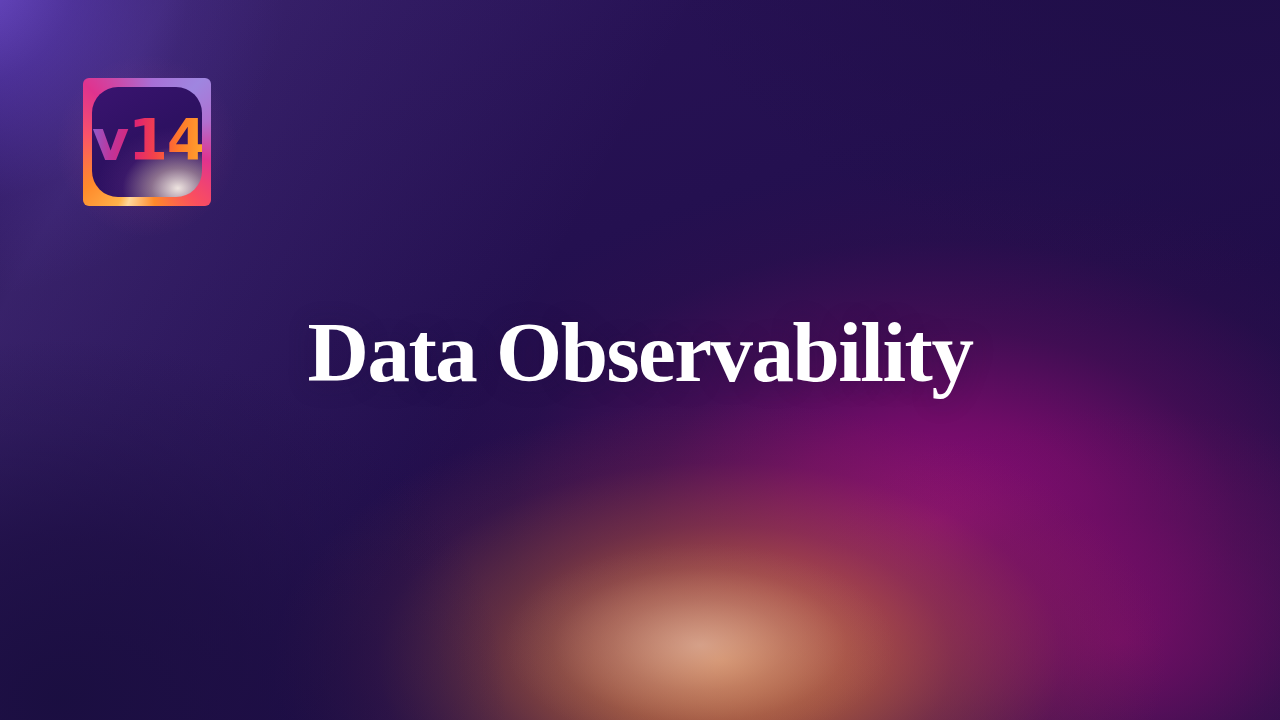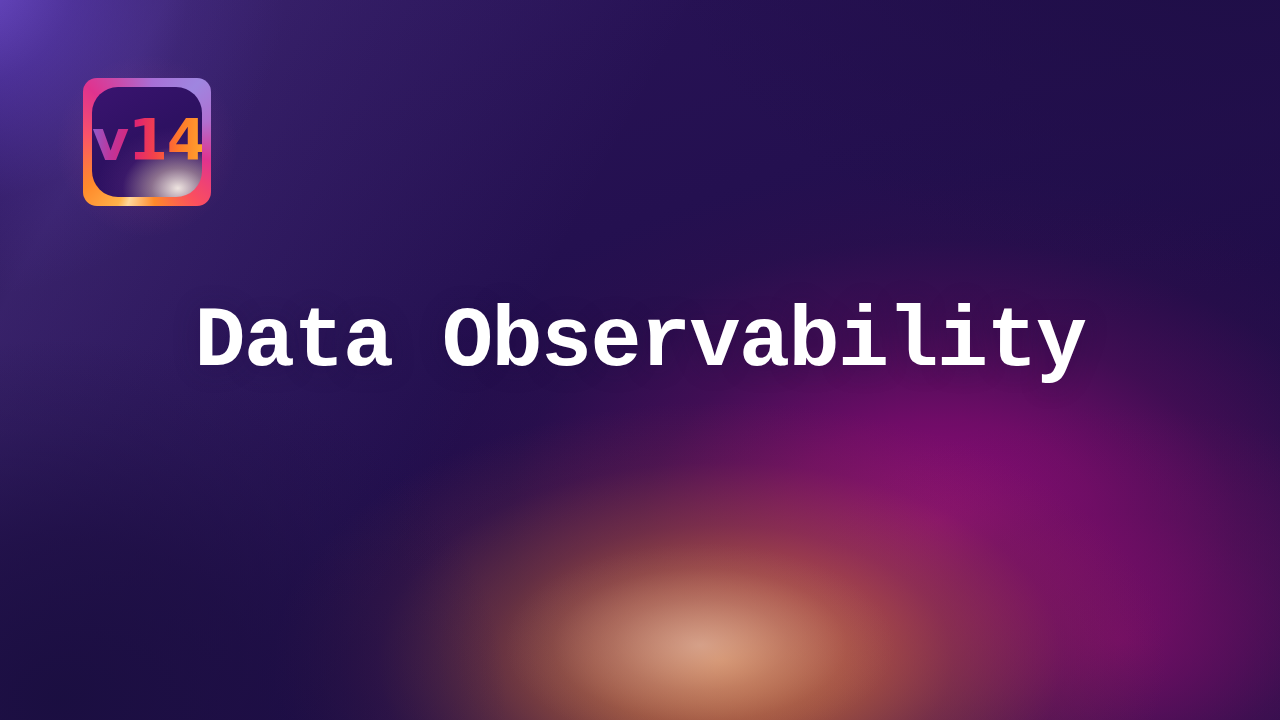--- a/index.html
+++ b/index.html
@@ -121,21 +121,21 @@
     position: absolute;
     left: 83px;
     top: 78px;
     width: 128px;
     height: 128px;
   }
 
   .logo-frame {
     position: absolute;
     inset: 0;
-    border-radius: 14px;
+    border-radius: 6px;
     background:
       conic-gradient(from 205deg at 50% 50%,
         #ffb24a 0deg,
         #ff8a2b 28deg,
         #f9526a 72deg,
         #e0338e 108deg,
         #a86fd6 160deg,
         #9f86e0 196deg,
         #b06fd0 226deg,
         #e0338e 262deg,
@@ -208,27 +208,28 @@
     position: absolute;
     left: 0;
     right: 0;
     top: 298px;
     text-align: center;
   }
 
   .headline-text {
     display: inline-block;
     color: #ffffff;
-    font-family: Liberation Mono, monospace;
+    font-family: Liberation Serif, serif;
     font-weight: bold;
     font-size: 85px;
     line-height: 1.06;
     letter-spacing: -1.5px;
     white-space: nowrap;
     text-shadow: 0 2px 26px rgba(30, 6, 60, 0.30);
+    margin-top: 9px;
   }
 </style>
 </head>
 <body>
 
 <div id="slide">
 
   <div class="bg-layer bg-base"></div>
   <div class="bg-layer bg-violet"></div>
   <div class="bg-layer bg-sheen"></div>

